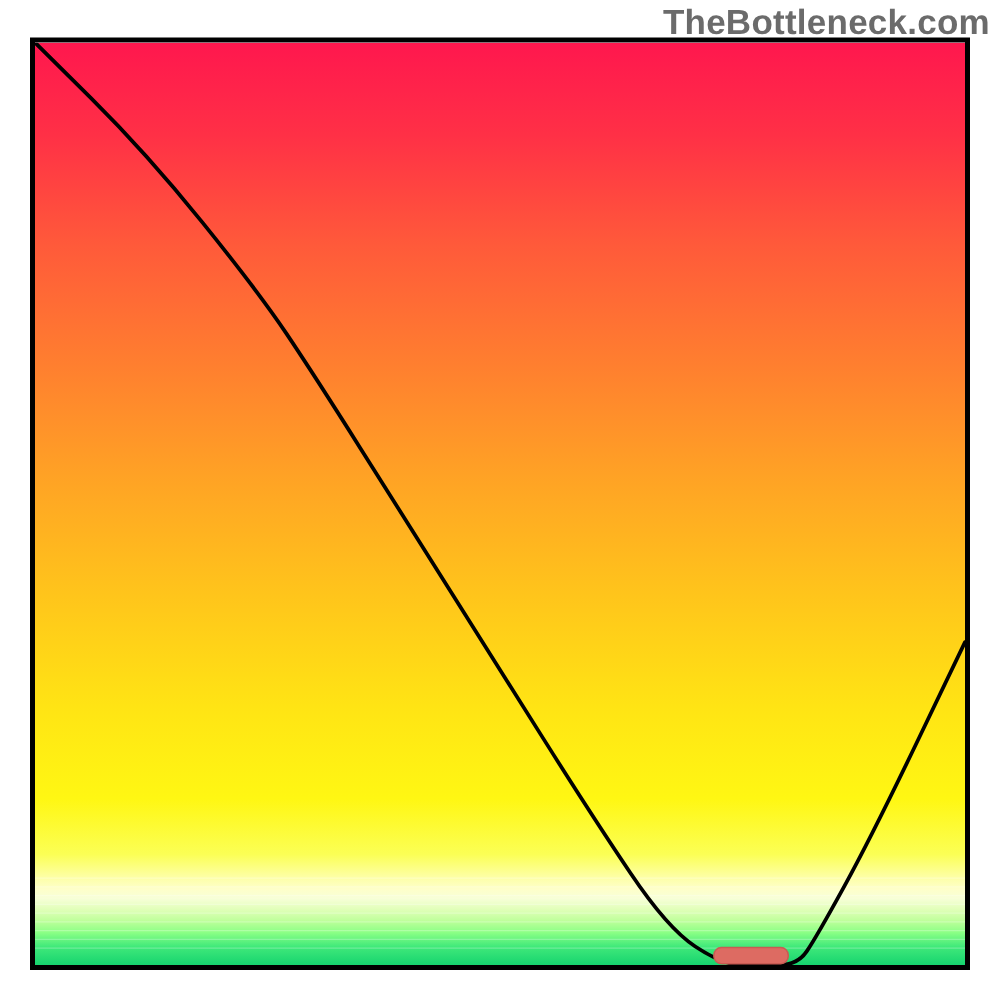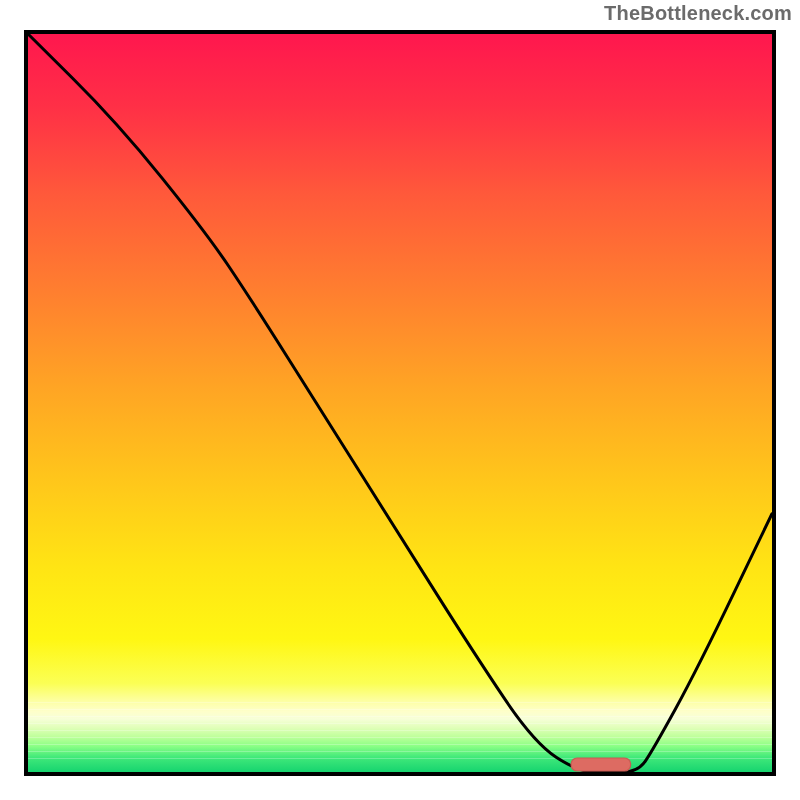--- a/index.html
+++ b/index.html
@@ -13,21 +13,21 @@
   .container {
     position: relative;
     width: 800px;
     height: 800px;
   }
   .watermark {
     position: absolute;
     top: 2px;
     right: 8px;
     font-family: Arial, Helvetica, sans-serif;
-    font-size: 20px;
+    font-size: 28px;
     font-weight: 600;
     color: #6b6b6b;
     letter-spacing: 0.2px;
     z-index: 30;
     user-select: none;
   }
   .plot-frame {
     position: absolute;
     left: 24px;
     top: 30px;

